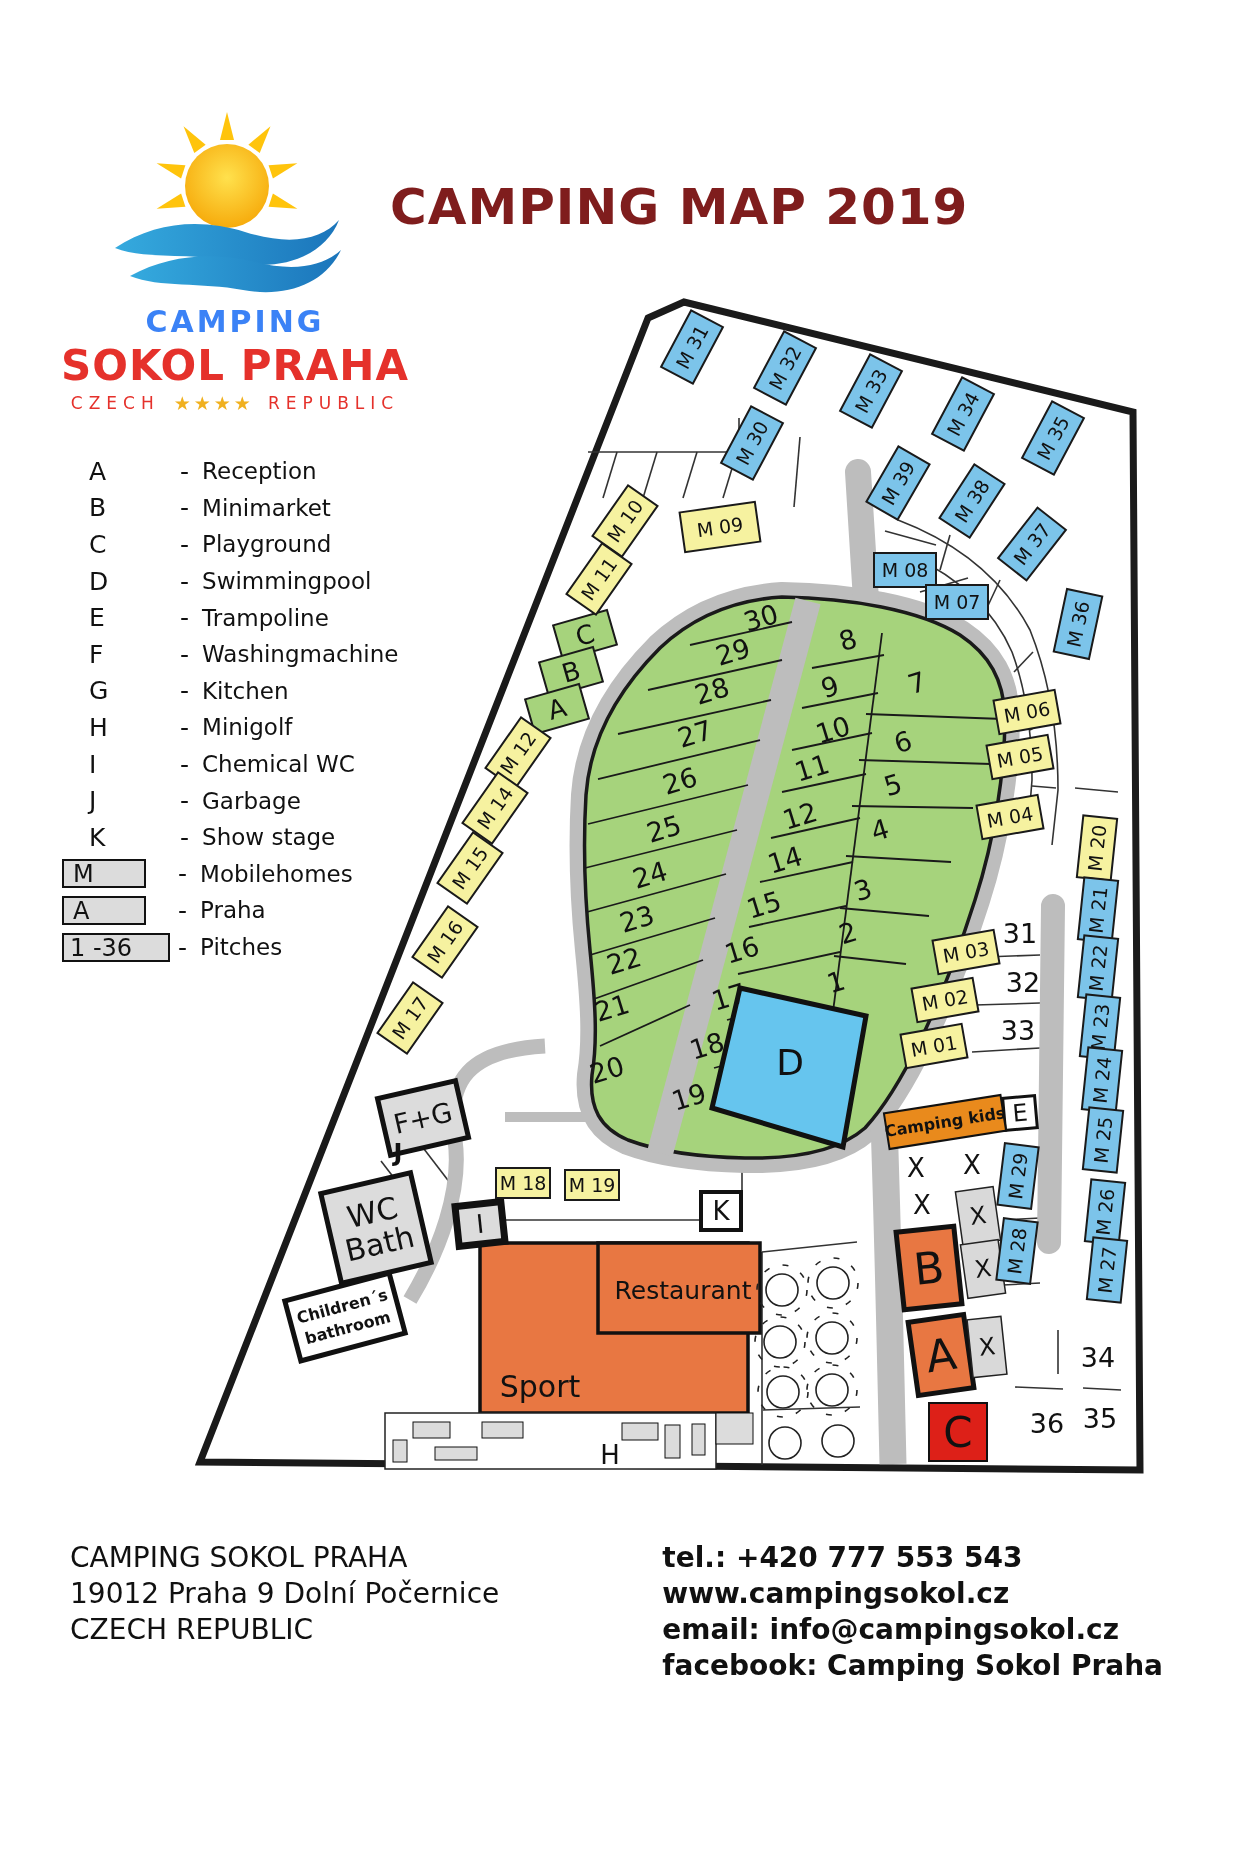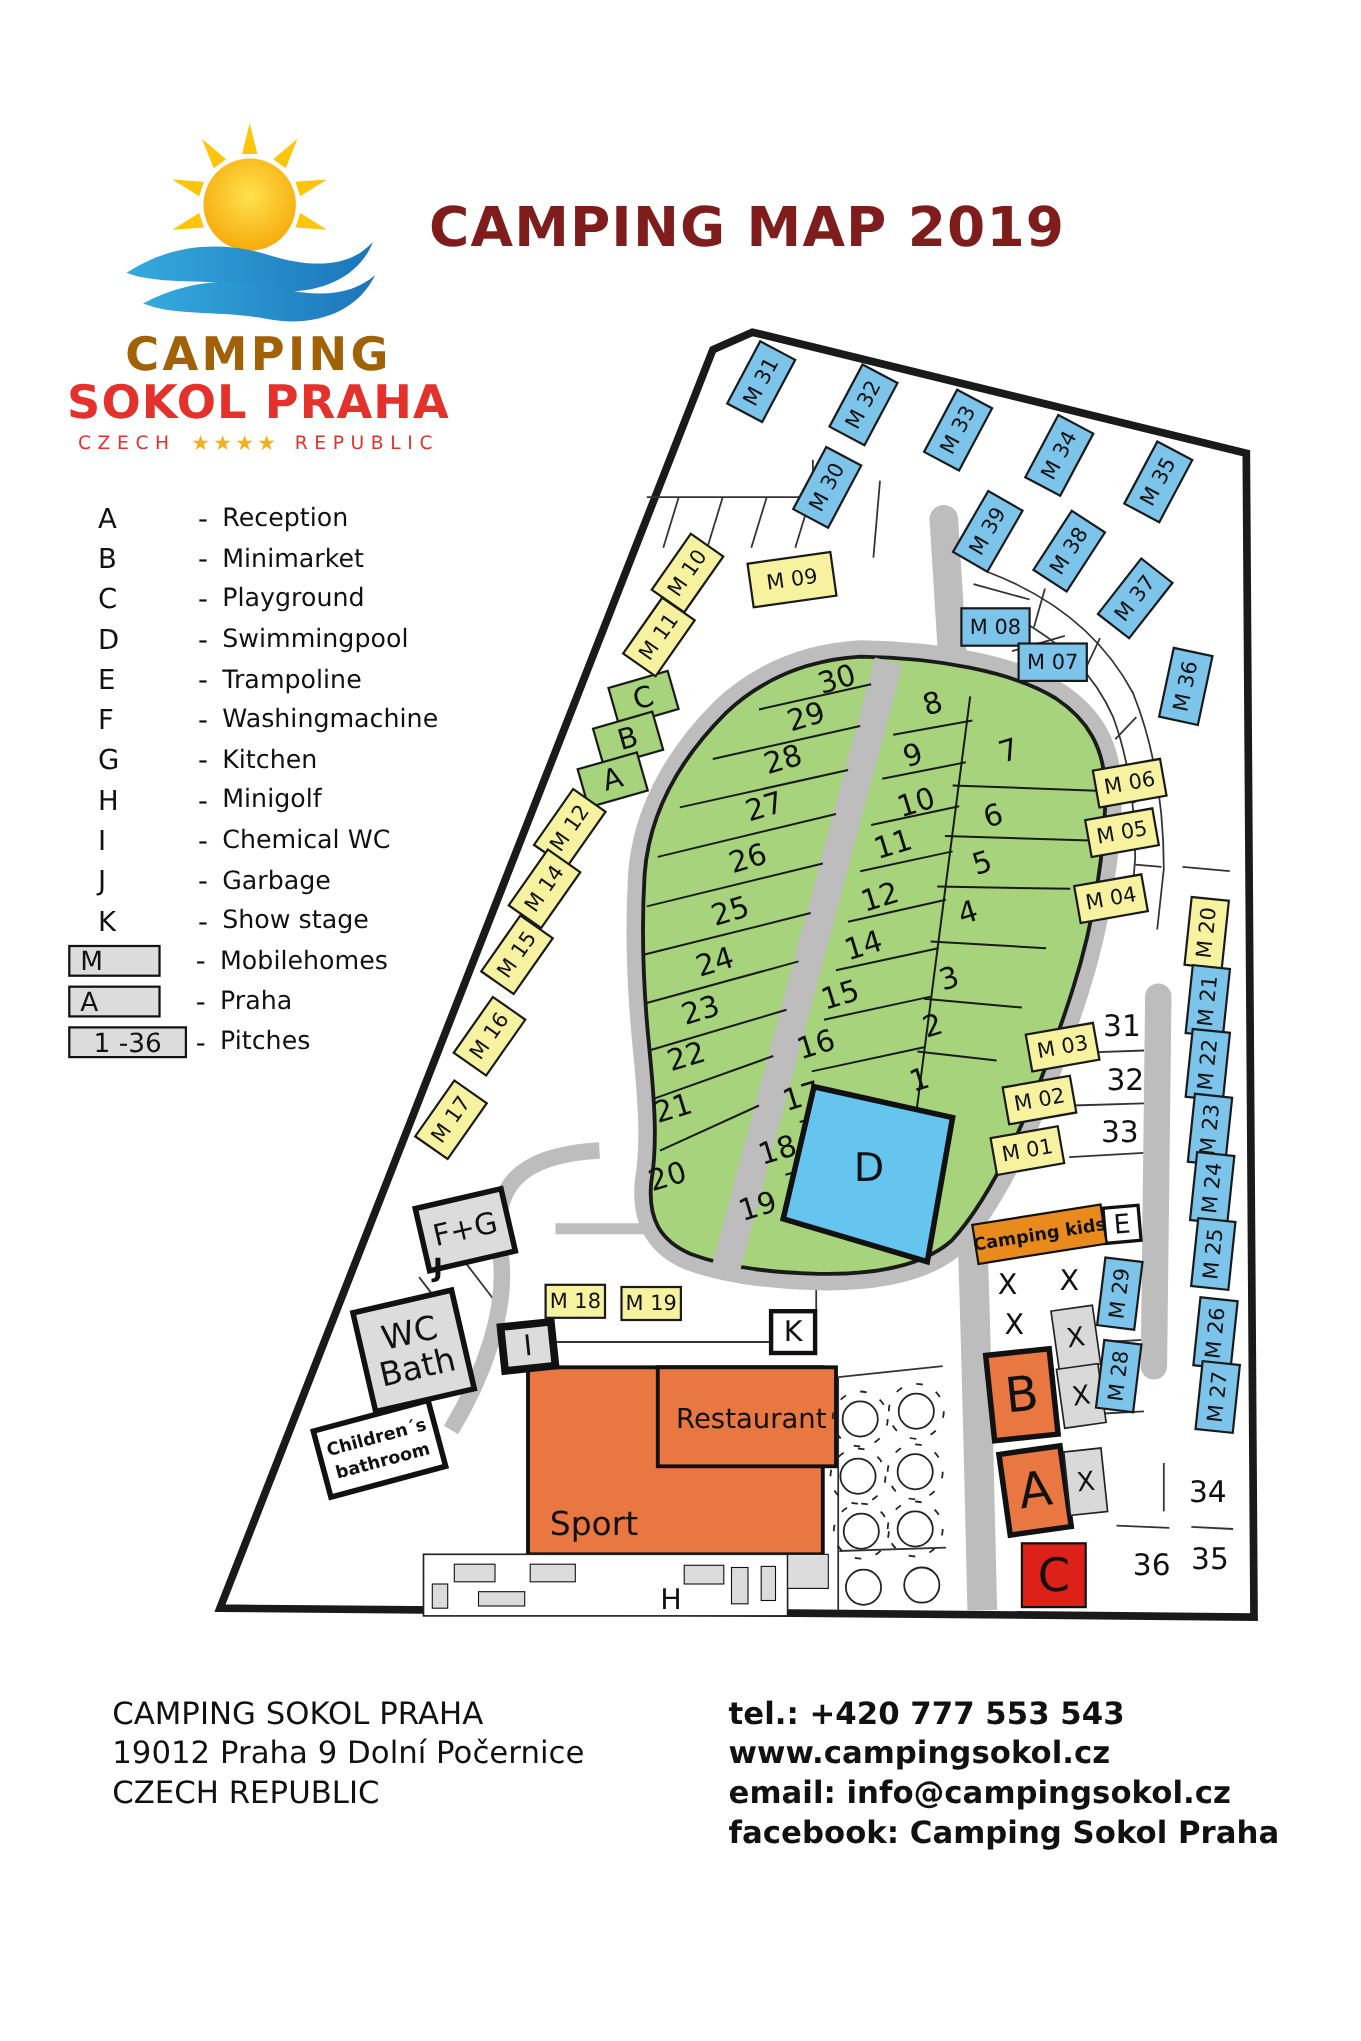--- a/index.html
+++ b/index.html
@@ -3,36 +3,36 @@
 <meta charset="utf-8">
 <style>
   html,body{margin:0;padding:0;}
   body{width:1237px;height:1855px;position:relative;background:#fff;
        font-family:"DejaVu Sans","Liberation Sans",sans-serif;color:#111;}
   
   .title{position:absolute;left:390px;top:178px;font-size:50px;font-weight:bold;
          letter-spacing:1px;color:#7f1d1d;white-space:nowrap;}
   .logo-svg{position:absolute;left:95px;top:108px;}
   .logo-text{position:absolute;left:55px;top:300px;width:360px;text-align:center;}
-  .logo-l1{font-size:42px;font-weight:bold;color:#a16207;letter-spacing:3px;line-height:44px;}
+  .logo-l1{font-size:30px;font-weight:bold;color:#3b82f6;letter-spacing:3px;line-height:44px;}
   .logo-l2{font-size:42px;font-weight:bold;color:#e5312b;letter-spacing:1px;line-height:44px;}
   .logo-l3{display:flex;justify-content:center;align-items:center;gap:14px;margin-top:4px;}
   .logo-cz,.logo-rep{font-size:17px;font-weight:normal;color:#e5312b;letter-spacing:6px;}
   .logo-stars{font-size:19px;color:#f0b01f;letter-spacing:3px;}
   
   .legend{position:absolute;left:62px;top:453px;}
   .lrow{height:36.6px;display:flex;align-items:center;}
   .lkey{width:118px;padding-left:27px;box-sizing:border-box;font-size:25px;}
   .lbox{width:84px;height:29px;background:#dcdcdc;border:2px solid #111;font-size:24px;
         line-height:27px;padding-left:9px;box-sizing:border-box;margin-right:32px;}
-  .lbox-wide{width:108px;margin-right:8px;padding-left:21px;}
+  .lbox-wide{width:108px;margin-right:8px;padding-left:6px;}
   .ldash{font-size:25px;margin-right:13px;}
   .llabel{font-size:23px;}
   
-  .footer-left{position:absolute;left:70px;top:1540px;font-size:28px;line-height:36px;margin-left:32px;}
+  .footer-left{position:absolute;left:70px;top:1540px;font-size:28px;line-height:36px;}
   .footer-right{position:absolute;right:74px;top:1540px;font-size:28px;line-height:36px;font-weight:bold;}
   .footer-left span,.footer-right span{display:block;}
   
   #map{position:absolute;left:0;top:0;}
   #map text{text-anchor:middle;dominant-baseline:central;fill:#111;}
   .cy{fill:#f6f2a0;stroke:#1a1a1a;stroke-width:2;}
   .cb{fill:#7cc4ea;stroke:#1a1a1a;stroke-width:2;}
   .cg{fill:#a6d37c;stroke:#1a1a1a;stroke-width:2;}
   .grey{fill:#dcdcdc;stroke:#111;}
   .mt{font-size:19px;}

